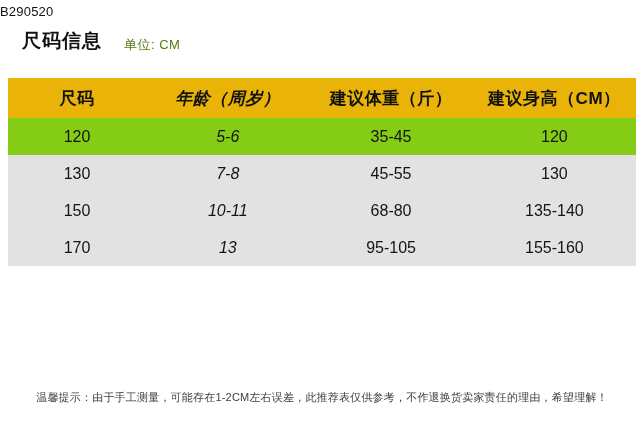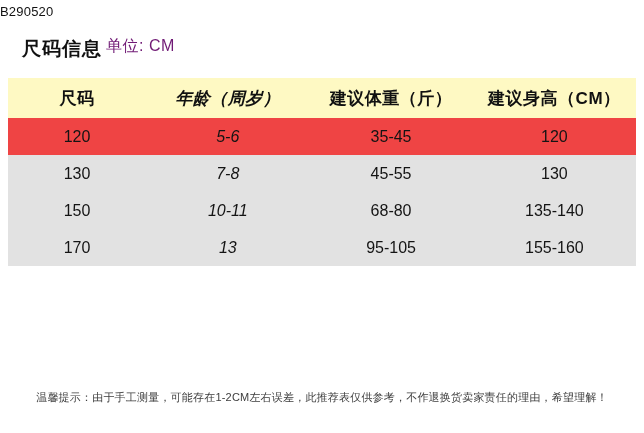--- a/index.html
+++ b/index.html
@@ -23,35 +23,35 @@
   .sku-code {
     position: absolute;
     top: 4px;
     left: 0;
     font-size: 13px;
     color: #111111;
     letter-spacing: 0.2px;
   }
   .title-row {
     position: absolute;
-    top: 36px;
+    top: 28px;
     left: 22px;
     display: flex;
-    align-items: flex-start;
-    gap: 4px;
+    align-items: flex-end;
+    gap: 22px;
   }
   .title-main {
     font-size: 19px;
     font-weight: bold;
     color: #111111;
     letter-spacing: 1px;
   }
   .title-unit {
-    font-size: 16px;
-    color: #701a75;
+    font-size: 13px;
+    color: #4d7c0f;
     letter-spacing: 0.5px;
   }
   .table-wrap {
     position: absolute;
     top: 78px;
     left: 8px;
     width: 628px;
   }
   table.size-table {
     width: 100%;
@@ -60,34 +60,34 @@
   }
   table.size-table th,
   table.size-table td {
     text-align: center;
     font-weight: normal;
     padding: 0;
     height: 36px;
     vertical-align: middle;
   }
   table.size-table thead th {
-    background: #fef9c3;
+    background: #eab308;
     font-size: 17px;
     font-weight: bold;
     color: #111111;
     height: 40px;
     letter-spacing: 0.5px;
   }
   table.size-table tbody td {
     font-size: 16px;
     color: #141414;
     height: 37px;
   }
   table.size-table tbody tr.odd td {
-    background: #ef4444;
+    background: #84cc16;
   }
   table.size-table tbody tr.even td {
     background: #e2e2e2;
   }
   .col-0 { width: 22%; }
   .col-1 { width: 26%; font-style: italic; }
   .col-2 { width: 26%; }
   .col-3 { width: 26%; }
   .footnote {
     position: absolute;

